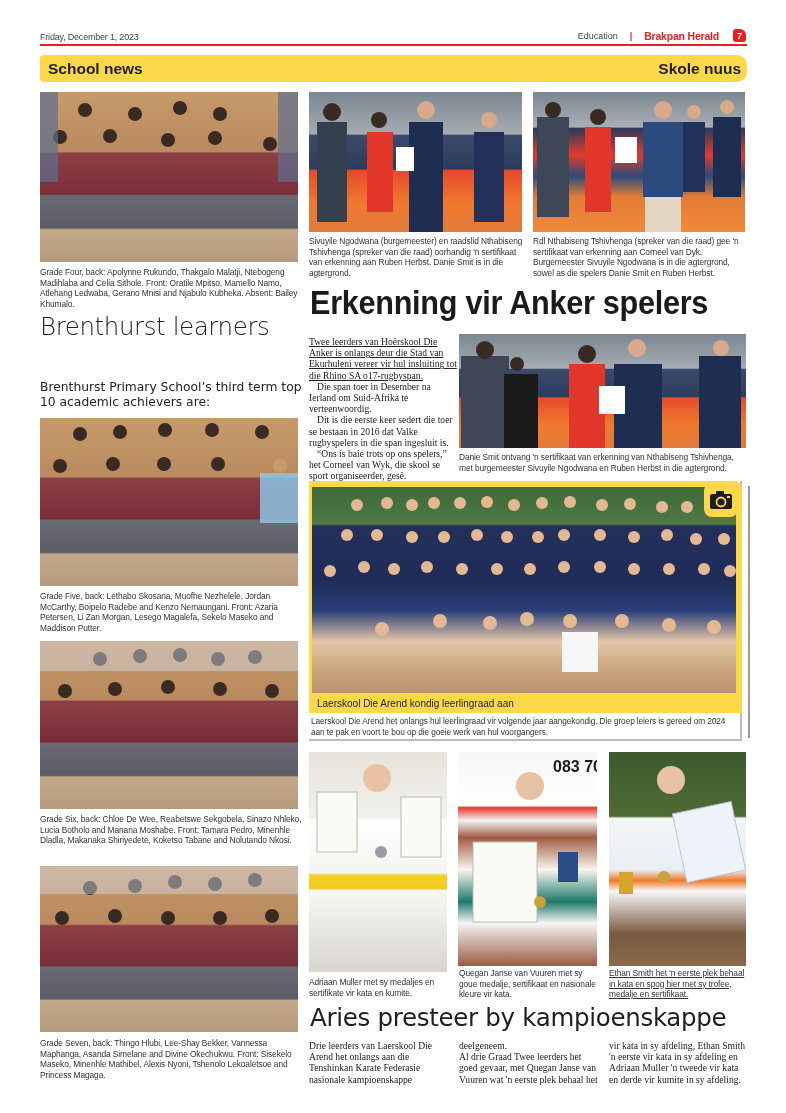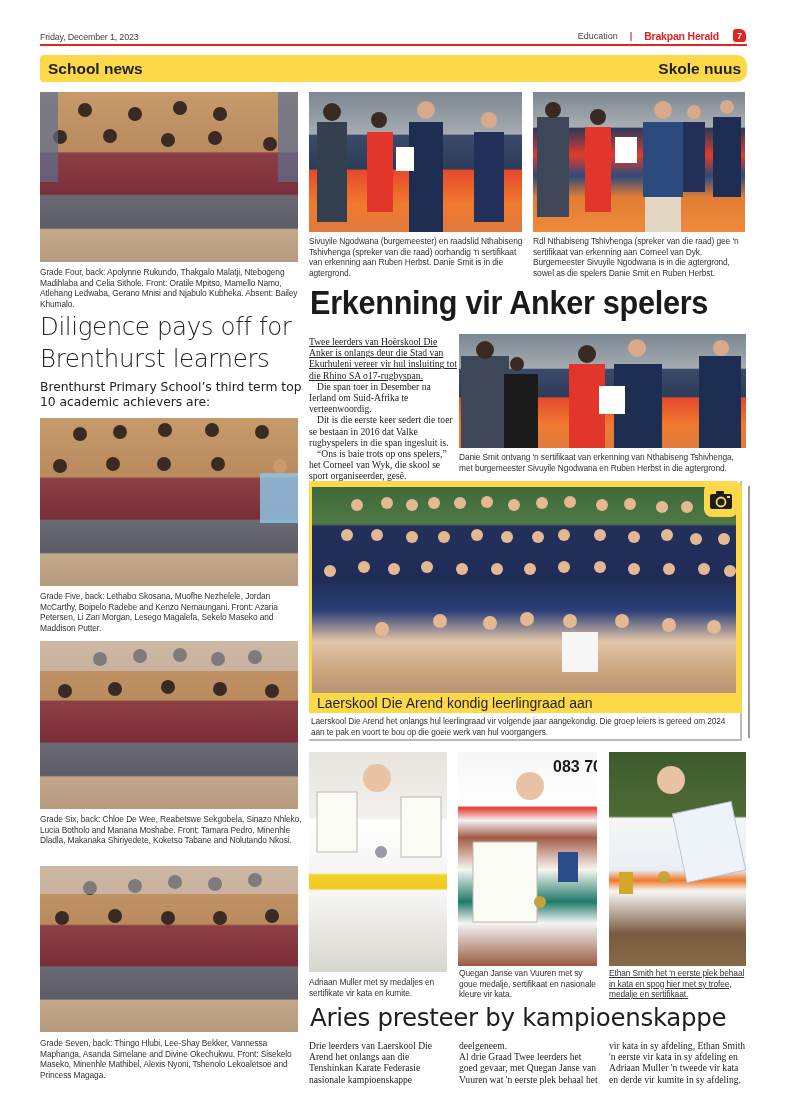--- a/index.html
+++ b/index.html
@@ -38,21 +38,21 @@
 
   .hl-diligence { left: 40px; top: 311px; width: 268px; font-family: "DejaVu Sans", sans-serif; font-size: 24.5px; line-height: 32px; color: #222; letter-spacing: -0.4px; font-weight: 300; }
   .sub-brent { left: 40px; top: 380px; width: 268px; font-family: "DejaVu Sans", sans-serif; font-size: 12.3px; line-height: 15px; color: #222; }
   .hl-anker { left: 310px; top: 282px; width: 440px; font-family: "Liberation Sans", sans-serif; font-weight: bold; font-size: 34px; line-height: 40px; color: #1a1a1a; transform: scaleX(0.9); transform-origin: left center; letter-spacing: -0.3px; white-space: nowrap; }
   .hl-aries { left: 310px; top: 1003px; width: 440px; font-family: "DejaVu Sans", sans-serif; font-size: 24.5px; line-height: 30px; color: #1e1e1e; letter-spacing: -0.3px; white-space: nowrap; }
 
   
   .arend-box { left: 309px; top: 481px; width: 433px; height: 260px; border-right: 2px solid #bbb; border-bottom: 2px solid #bbb; }
   .arend-frame { left: 309px; top: 481px; width: 433px; height: 226px; background: #fdd94a; border-radius: 0 8px 0 0; }
   .arend-photo { left: 312px; top: 487px; width: 424px; height: 206px; }
-  .arend-title-bar { left: 309px; top: 694px; width: 433px; height: 19px; background: #fdd94a; padding-left: 8px; font-size: 14px; line-height: 19px; color: #1f1f1f; }
+  .arend-title-bar { left: 309px; top: 694px; width: 433px; height: 19px; background: #fdd94a; padding-left: 8px; font-size: 10px; line-height: 19px; color: #1f1f1f; }
   .cam-badge { left: 704px; top: 483px; width: 34px; height: 34px; background: #fdd94a; border-radius: 8px; display: flex; align-items: center; justify-content: center; }
   .side-rule { left: 748px; top: 486px; width: 2px; height: 252px; background: #999; }
 </style>
 </head>
 <body>
 
 <div class="abs hdr-date">Friday, December 1, 2023</div>
 <div class="abs hdr-right">
   <span class="sec">Education</span>
   <span class="bar">|</span>
@@ -79,21 +79,20 @@
         <circle cx="175" cy="46" r="7"></circle>
         <circle cx="230" cy="52" r="7"></circle>
     </g>
     <rect x="0" y="0" width="18" height="90" fill="#5d6f92" opacity="0.7"></rect>
     <rect x="238" y="0" width="20" height="90" fill="#5d6f92" opacity="0.7"></rect>
   </svg>
 </div>
 <div class="abs cap" style="left:40px;top:267px;width:262px;">Grade Four, back: Apolynne Rukundo, Thakgalo Malatji, Ntebogeng Madihlaba and Celia Sithole. Front: Oratile Mpitso, Mamello Namo, Atlehang Ledwaba, Gerano Mnisi and Njabulo Kubheka. Absent: Bailey Khumalo.</div>
 
 <div class="abs hl-diligence">
-  <div>Diligence pays off for</div>
   <div>Brenthurst learners</div>
 </div>
 <div class="abs sub-brent">Brenthurst Primary School’s third term top 10 academic achievers are:</div>
 
 <div class="abs photo ph-classroom" style="left:40px;top:418px;width:258px;height:168px;" title="Grade Five learners">
   <svg viewBox="0 0 258 168" preserveAspectRatio="none">
     <g fill="#3a2a24">
       <circle cx="40" cy="16" r="7"></circle>
         <circle cx="80" cy="14" r="7"></circle>
         <circle cx="125" cy="12" r="7"></circle>

